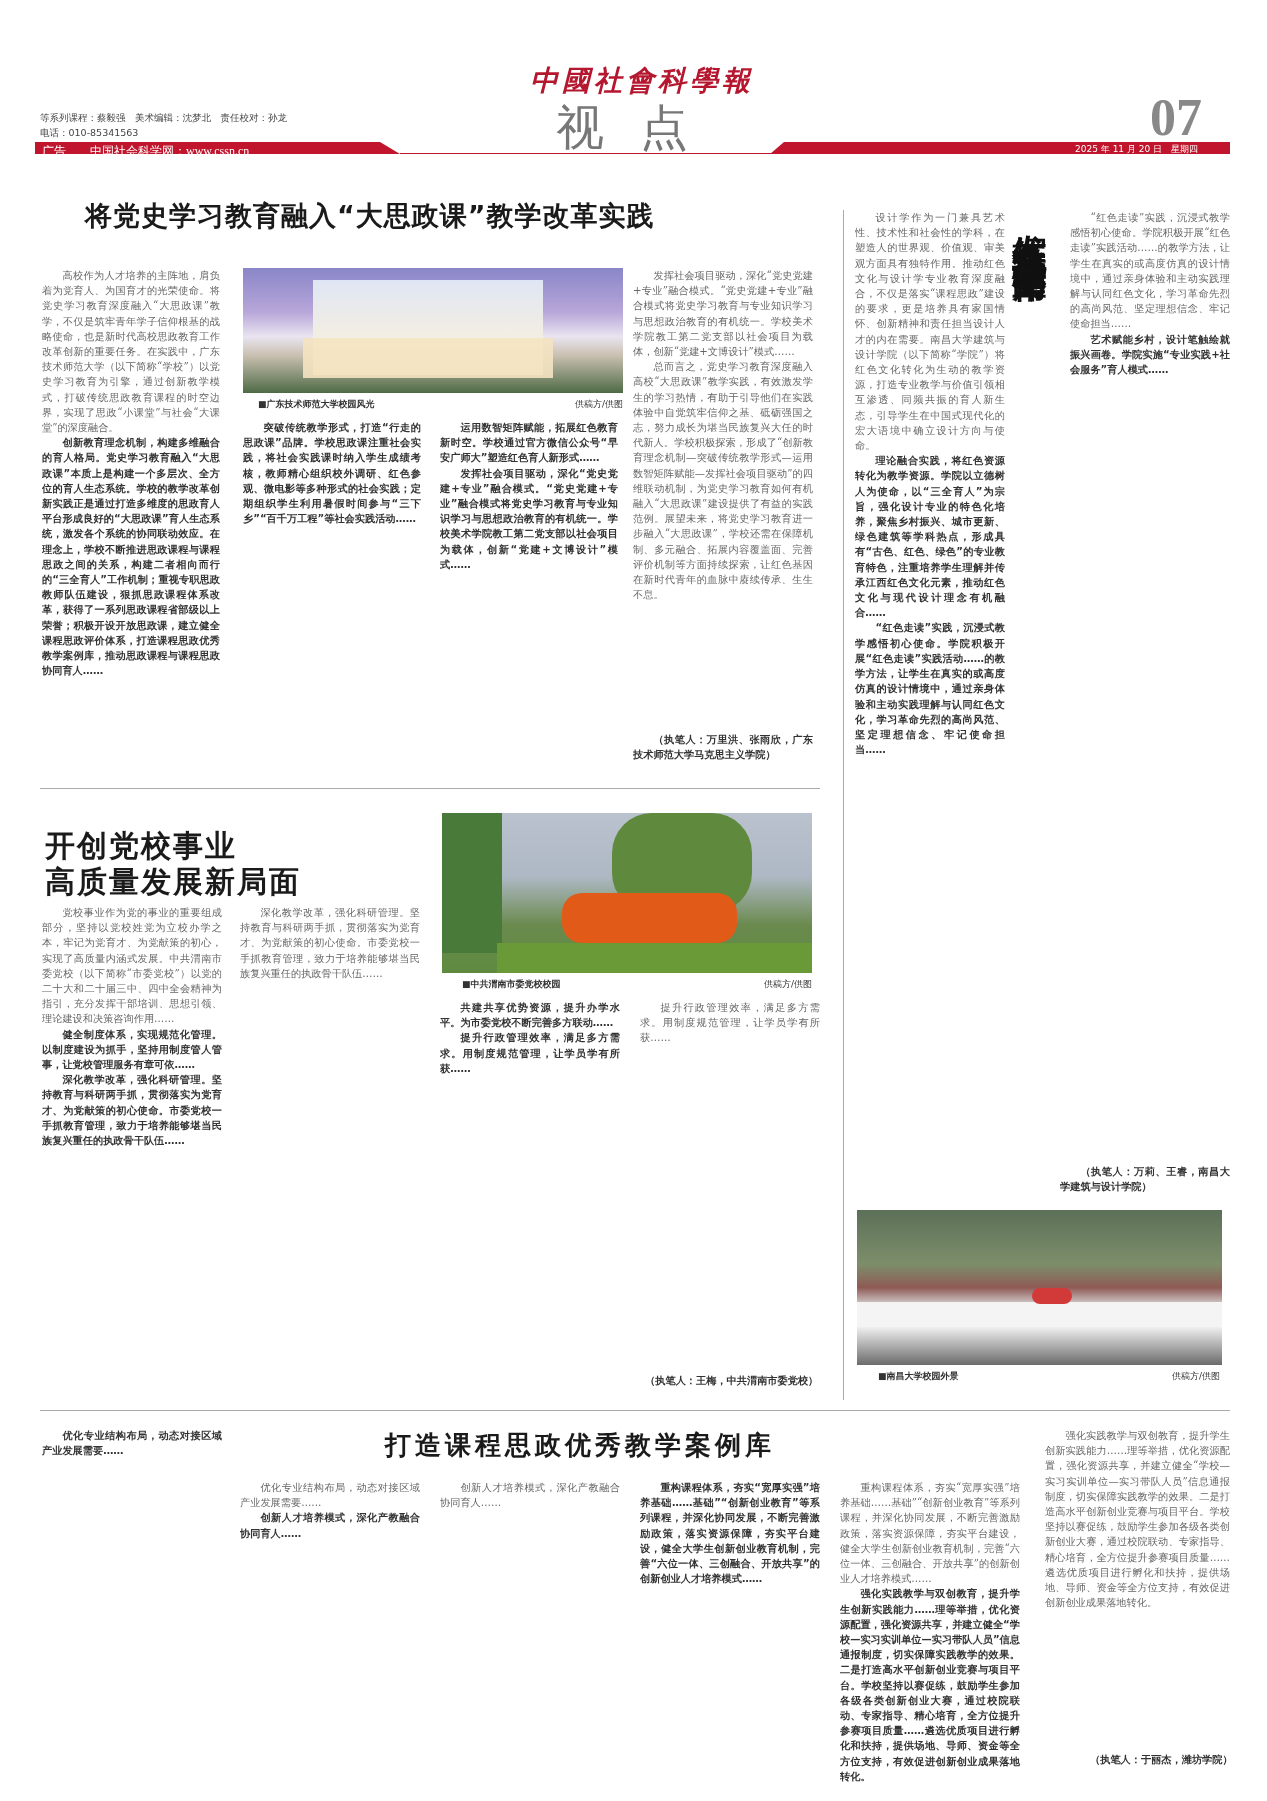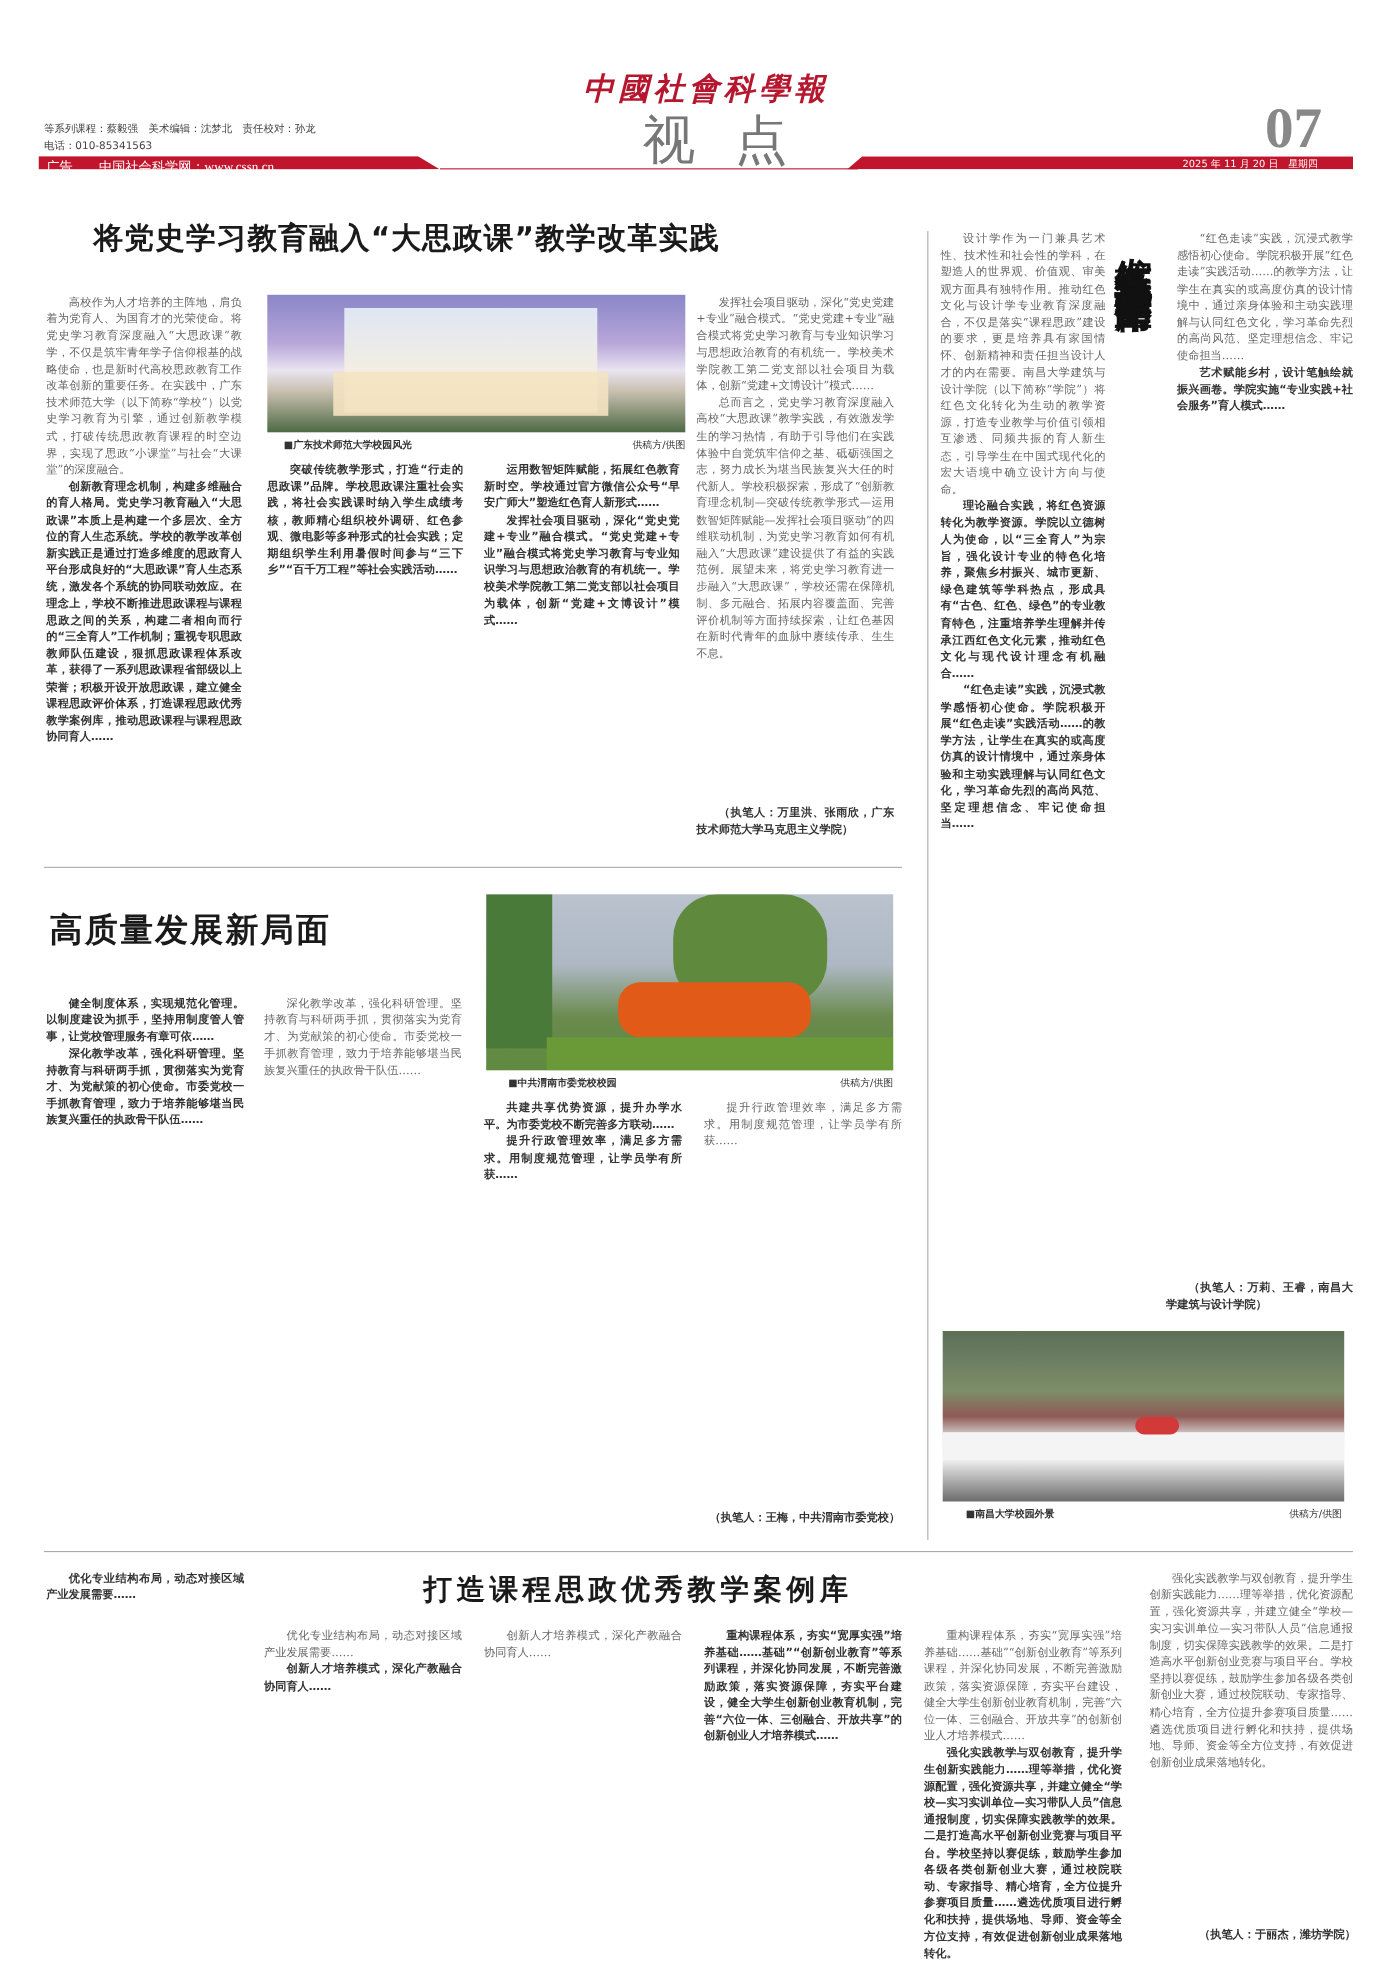--- a/index.html
+++ b/index.html
@@ -1,19 +1,19 @@
 <!DOCTYPE html>
 <html><head>
 <meta charset="utf-8">
 <style>
 *{box-sizing:border-box;margin:0;padding:0}
 body{width:1267px;height:1801px;background:#fff;font-family:"DejaVu Serif",serif;color:#555;position:relative;overflow:hidden}
 .abs{position:absolute}
 .masthead-title{left:530px;top:62px;font-family:"DejaVu Serif",serif;color:#b5172f;font-size:28px;letter-spacing:4px;font-style:italic;font-weight:bold}
-.section-name{left:584px;top:96px;font-size:48px;color:#777;letter-spacing:36px;font-family:"DejaVu Serif",serif}
+.section-name{left:556px;top:96px;font-size:48px;color:#777;letter-spacing:36px;font-family:"DejaVu Serif",serif}
 .page-num{left:1150px;top:88px;font-size:52px;color:#888;font-weight:bold;font-family:"Liberation Serif",serif}
 .credits{left:40px;top:110px;font-size:9.5px;color:#444;font-family:"DejaVu Sans",sans-serif;line-height:15px}
 .redbar-left{left:35px;top:142px;width:345px;height:12px;background:#c0152c;clip-path:polygon(0 0,100% 0,100% 100%,0 100%)}
 .redbar-left2{left:380px;top:142px;width:20px;height:12px;background:#c0152c;clip-path:polygon(0 0,100% 100%,0 100%)}
 .redbar-right{left:770px;top:142px;width:460px;height:12px;background:#c0152c;clip-path:polygon(14px 0,100% 0,100% 100%,0 100%)}
 .bar-line{left:400px;top:153px;width:380px;height:1px;background:#c0152c}
 .ad-text{left:42px;top:143px;font-size:12px;color:#fff;font-family:Liberation Serif, serif}
 .date-text{left:1075px;top:143px;font-size:9px;color:#fff;font-family:"DejaVu Sans",sans-serif}
 .headline{font-family:"DejaVu Sans",sans-serif;font-weight:bold;color:#1a1a1a}
 .col{font-size:10.2px;line-height:15.2px;text-align:justify;color:#666;overflow:hidden}
@@ -95,23 +95,25 @@
 <div class="abs photo" style="left:857px;top:1210px;width:365px;height:155px;background:linear-gradient(180deg,#5c7058 0%,#7d8e6a 35%,#8f5a55 50%,#d8d8d8 62%,#f2f2f2 75%,#6b6b6b 100%)">
   <div class="abs" style="left:0;top:92px;width:365px;height:25px;background:#f4f4f4"></div>
   <div class="abs" style="left:175px;top:78px;width:40px;height:16px;background:#d23a3a;border-radius:8px"></div>
 </div>
 <div class="abs caption" style="left:878px;top:1370px;width:342px">
   <span>■南昌大学校园外景</span>
   <span class="credit">供稿方/供图</span>
 </div>
 
 <div class="abs headline" style="left:45px;top:828px;font-size:30px;line-height:36px;letter-spacing:2px">
+  <div>开创党校事业</div>
   <div>高质量发展新局面</div>
 </div>
 <div class="abs col" style="left:42px;top:905px;width:180px;height:490px">
+  <p>党校事业作为党的事业的重要组成部分，坚持以党校姓党为立校办学之本，牢记为党育才、为党献策的初心，实现了高质量内涵式发展。中共渭南市委党校（以下简称“市委党校”）以党的二十大和二十届三中、四中全会精神为指引，充分发挥干部培训、思想引领、理论建设和决策咨询作用……</p>
   <p class="lead">健全制度体系，实现规范化管理。以制度建设为抓手，坚持用制度管人管事，让党校管理服务有章可依……</p>
   <p class="lead">深化教学改革，强化科研管理。坚持教育与科研两手抓，贯彻落实为党育才、为党献策的初心使命。市委党校一手抓教育管理，致力于培养能够堪当民族复兴重任的执政骨干队伍……</p>
 </div>
 <div class="abs col" style="left:240px;top:905px;width:180px;height:490px">
   <p>深化教学改革，强化科研管理。坚持教育与科研两手抓，贯彻落实为党育才、为党献策的初心使命。市委党校一手抓教育管理，致力于培养能够堪当民族复兴重任的执政骨干队伍……</p>
 </div>
 
 <div class="abs photo" style="left:442px;top:813px;width:370px;height:160px;background:linear-gradient(180deg,#b9c2cd 0%,#aeb8c4 40%,#6a8a4e 70%,#5e8a3e 100%)">
   <div class="abs" style="left:0;top:0;width:60px;height:140px;background:#4a7a3a"></div>
   <div class="abs" style="left:170px;top:0;width:140px;height:100px;background:#5f8a3e;border-radius:40px"></div>

